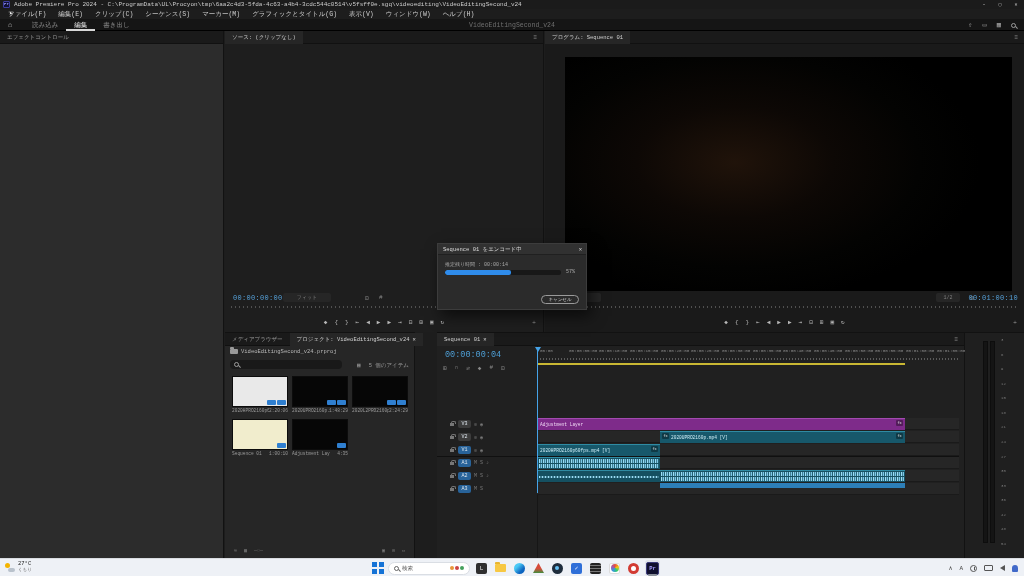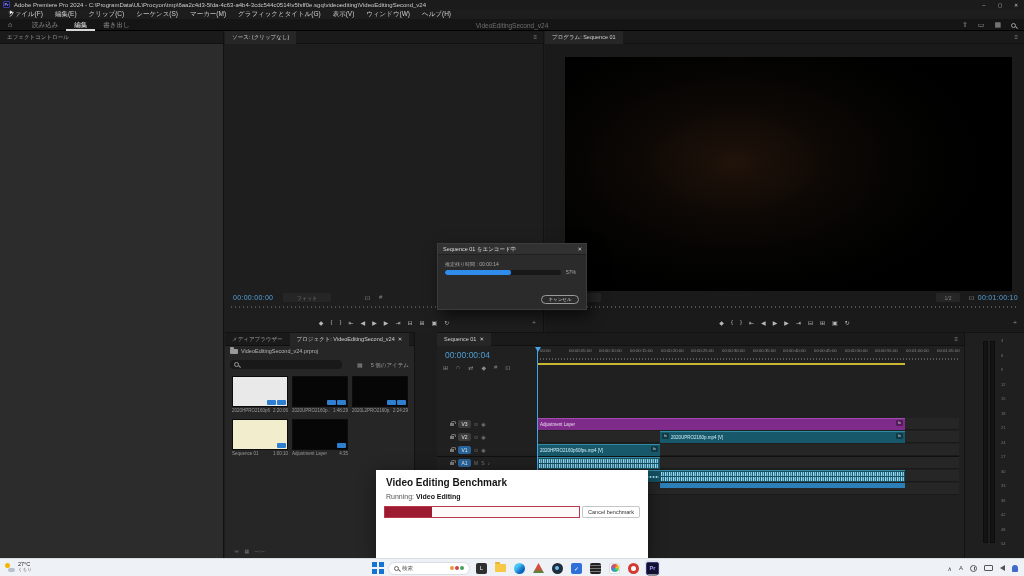--- a/index.html
+++ b/index.html
@@ -1,18 +1,18 @@
 <!DOCTYPE html>
 <html><head>
 <meta charset="utf-8">
 <style>
   *{box-sizing:border-box;margin:0;padding:0;}
   html,body{background:#000;}
   body{font-family:"Liberation Sans","DejaVu Sans",sans-serif;}
-  #screen{position:relative;width:1024px;height:576px;background:#1d1d1d;overflow:hidden;}
+  #screen{position:relative;width:1024px;height:576px;background:#1d1d1d;overflow:hidden;font-family:Liberation Mono, monospace;}
   .abs{position:absolute;}
 
   
   .titlebar{position:absolute;left:0;top:0;width:1024px;height:9px;background:#1b1b1b;display:flex;align-items:center;}
   .pr-badge{width:7px;height:7px;margin-left:3px;background:#101034;border:1px solid #3d3da0;border-radius:1px;color:#9f9fff;font-size:4px;line-height:5px;text-align:center;font-weight:bold;}
   .tb-title{margin-left:4px;font-size:6px;color:#cccccc;white-space:nowrap;}
   .tb-ctrls{margin-left:auto;display:flex;}
   .tb-ctrls span{width:16px;height:9px;font-size:5px;color:#c8c8c8;display:flex;align-items:center;justify-content:center;}
 
   
@@ -532,31 +532,20 @@
       <span class="enc-x">✕</span>
     </div>
     <div class="enc-rem">推定残り時間 : 00:00:14</div>
     <div class="enc-bar">
       <div class="enc-fill" style="width: 57%;"></div>
     </div>
     <div class="enc-pct">57%</div>
     <div class="enc-cancel">キャンセル</div>
   </div>
 
-  <div class="bench-dlg">
-    <div class="bench-title">Video Editing Benchmark</div>
-    <div class="bench-run">
-      <span>Running:</span>
-      <b>Video Editing</b>
-    </div>
-    <div class="bench-bar">
-      <div class="bench-fill" style="width: 24%;"></div>
-    </div>
-    <div class="bench-cancel">Cancel benchmark</div>
-  </div>
 
   <div class="taskbar">
     <div class="weather">
       <span class="wicon"></span>
       <span class="wtxt">
         <span class="wtemp">27°C</span>
         <span class="wdesc">くもり</span>
       </span>
     </div>
     <div class="tb-center">

